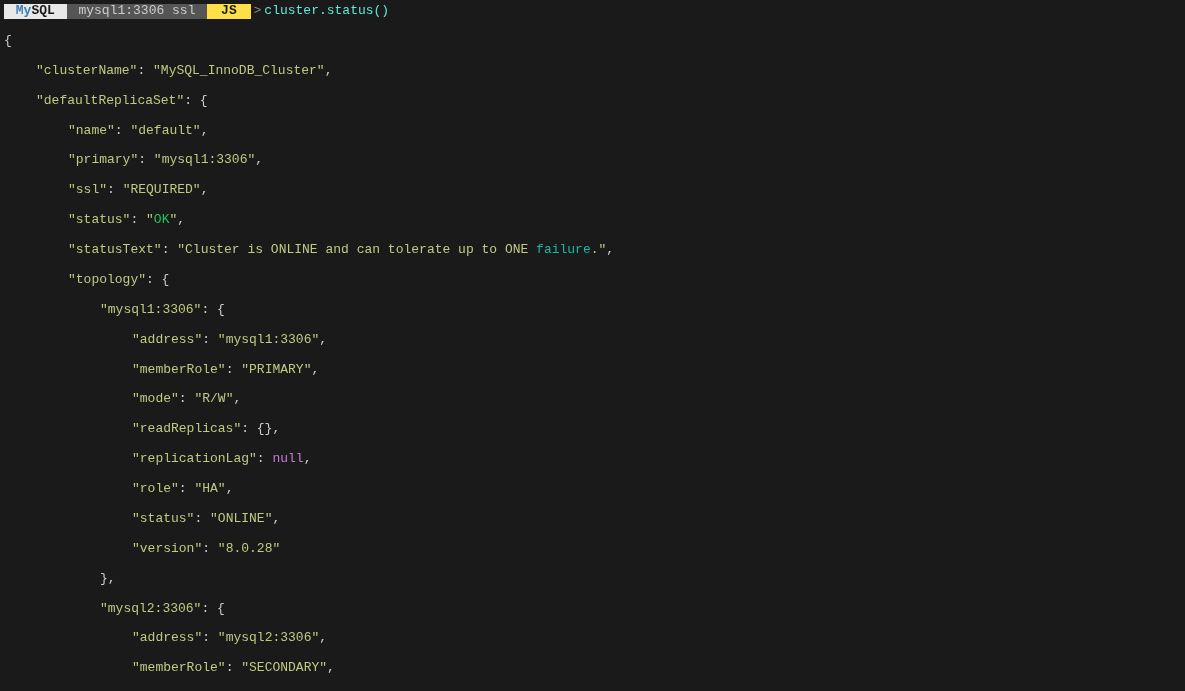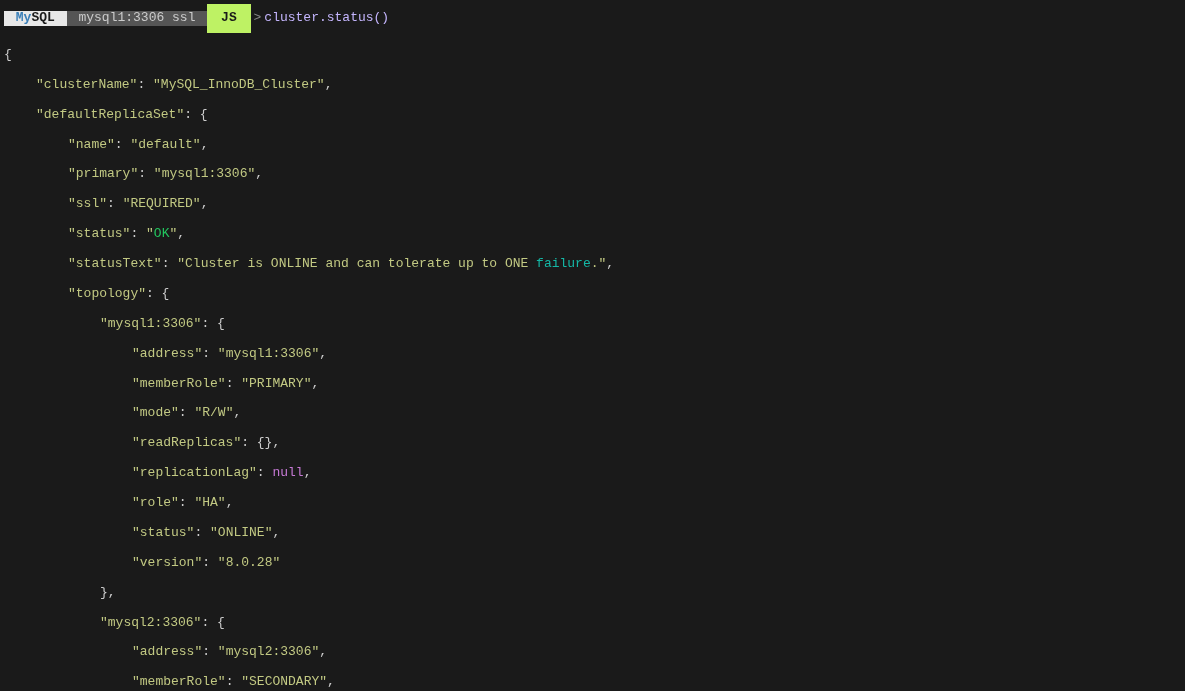--- a/index.html
+++ b/index.html
@@ -32,31 +32,31 @@
     }
     .badge-mysql-blue {
       color: #3a7fb8;
     }
     .badge-host {
       background-color: #555555;
       color: #cccccc;
       padding: 0 4px;
     }
     .badge-js {
-      background-color: #bef264;
+      background-color: #fde047;
       color: #1a1a1a;
-      padding: 7px 6px;
+      padding: 0 6px;
       font-weight: bold;
     }
     .prompt-arrow {
       color: #888888;
       padding: 0 3px;
     }
     .command-text {
-      color: #c4b5fd;
+      color: #5eead4;
     }
     .output {
       white-space: pre;
       margin-top: 0px;
     }
     .brace {
       color: #cccccc;
     }
     .key {
       color: #c2c983;

